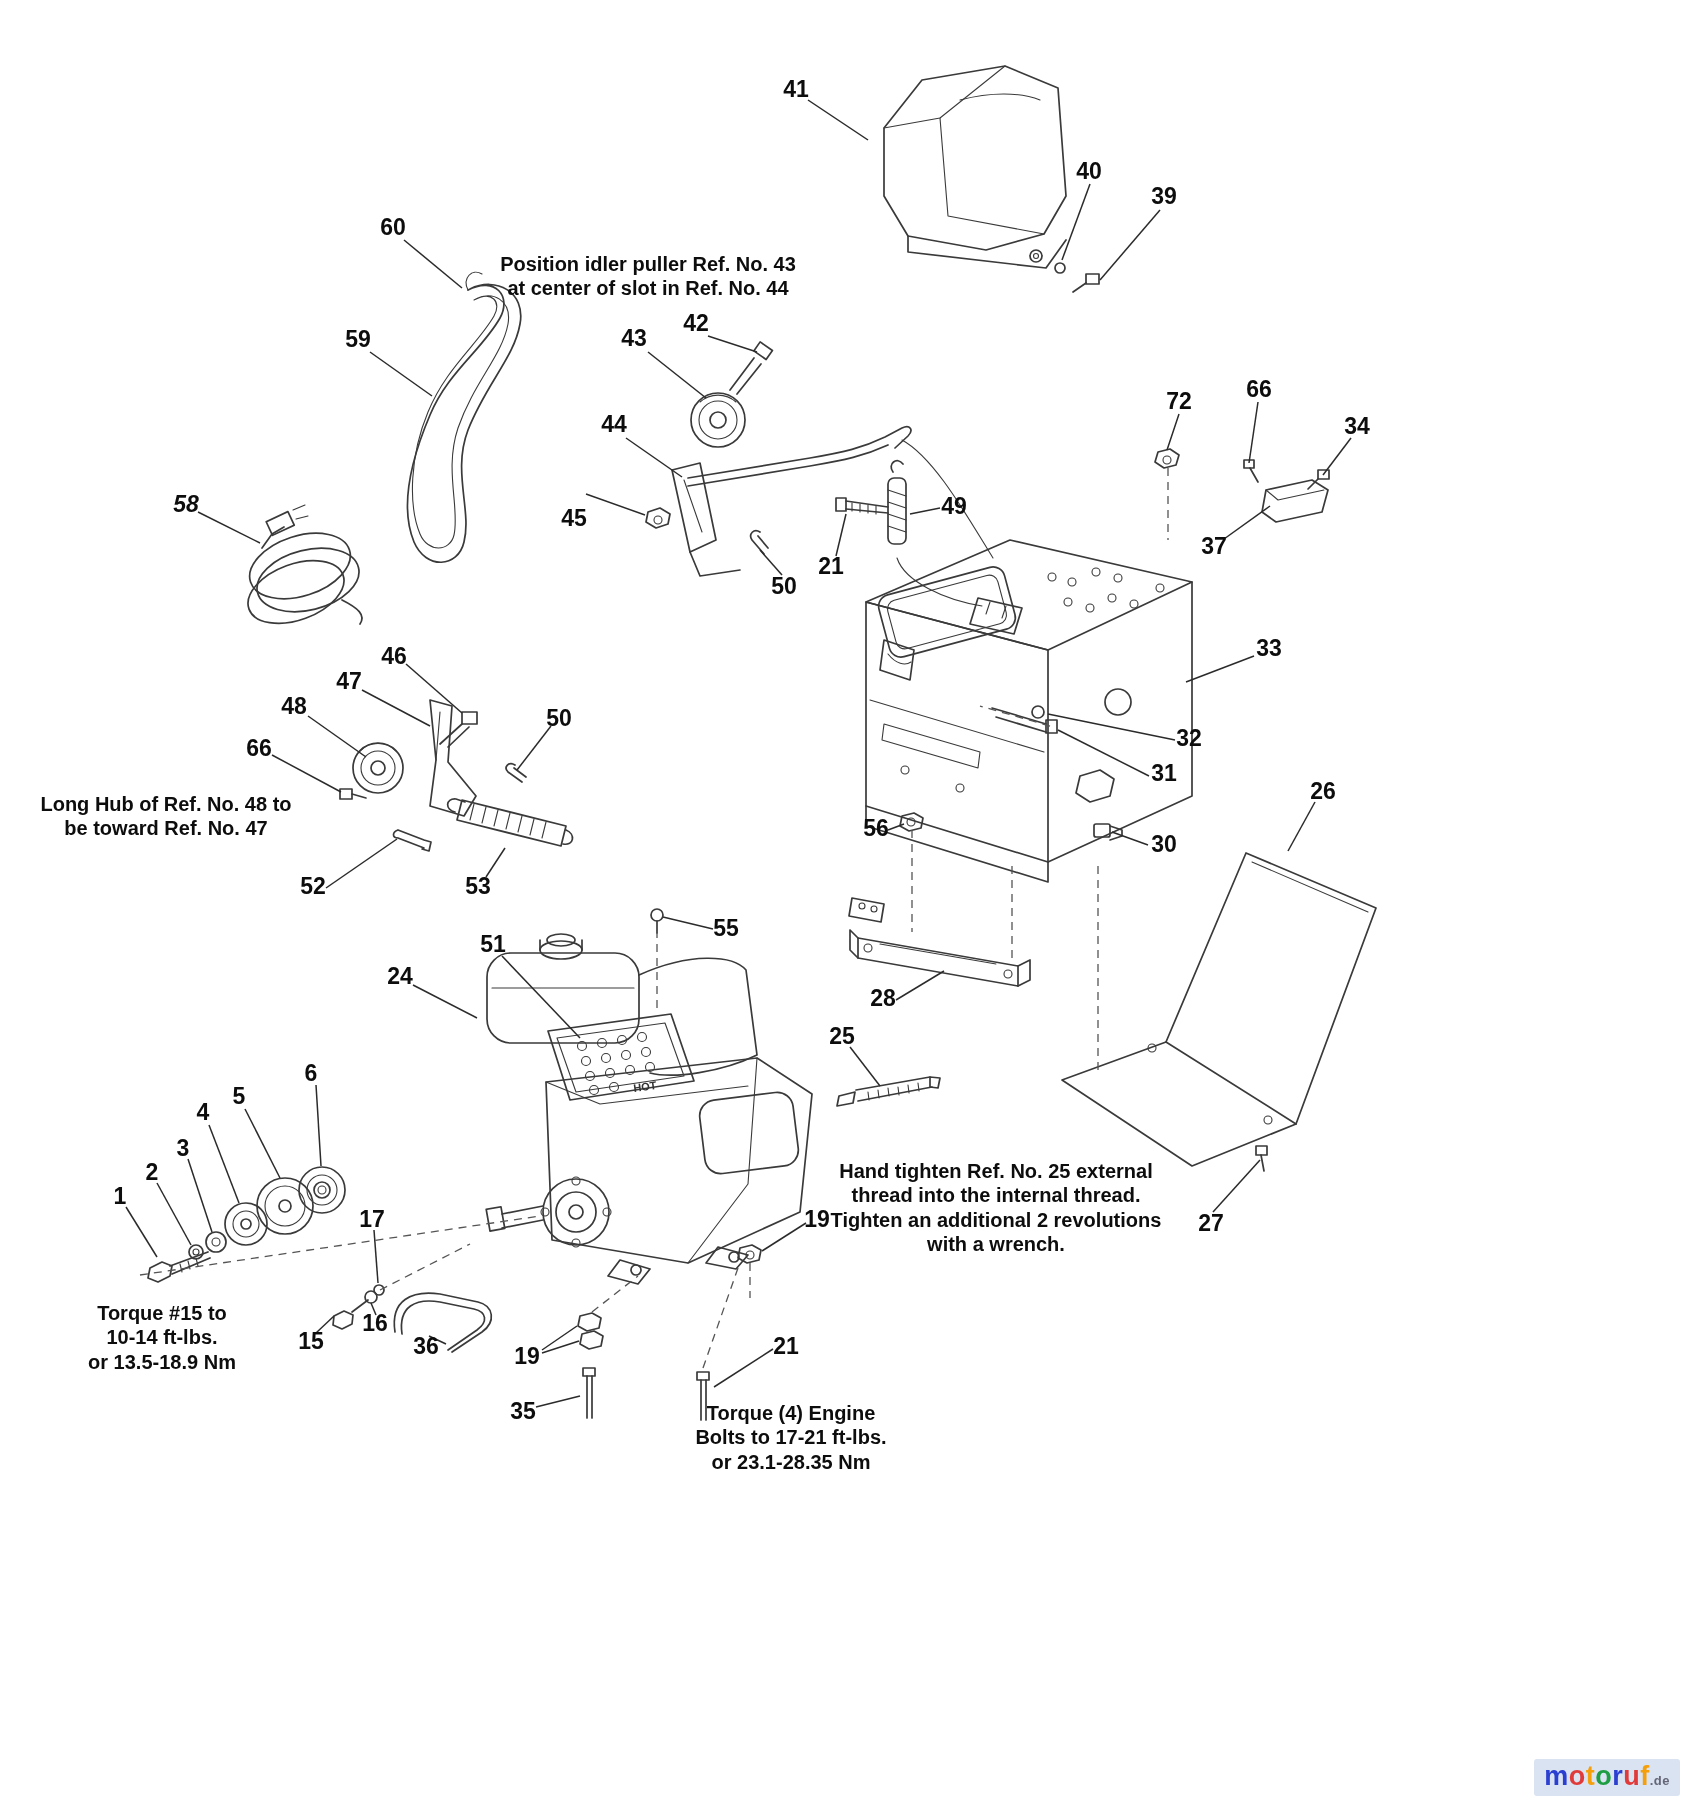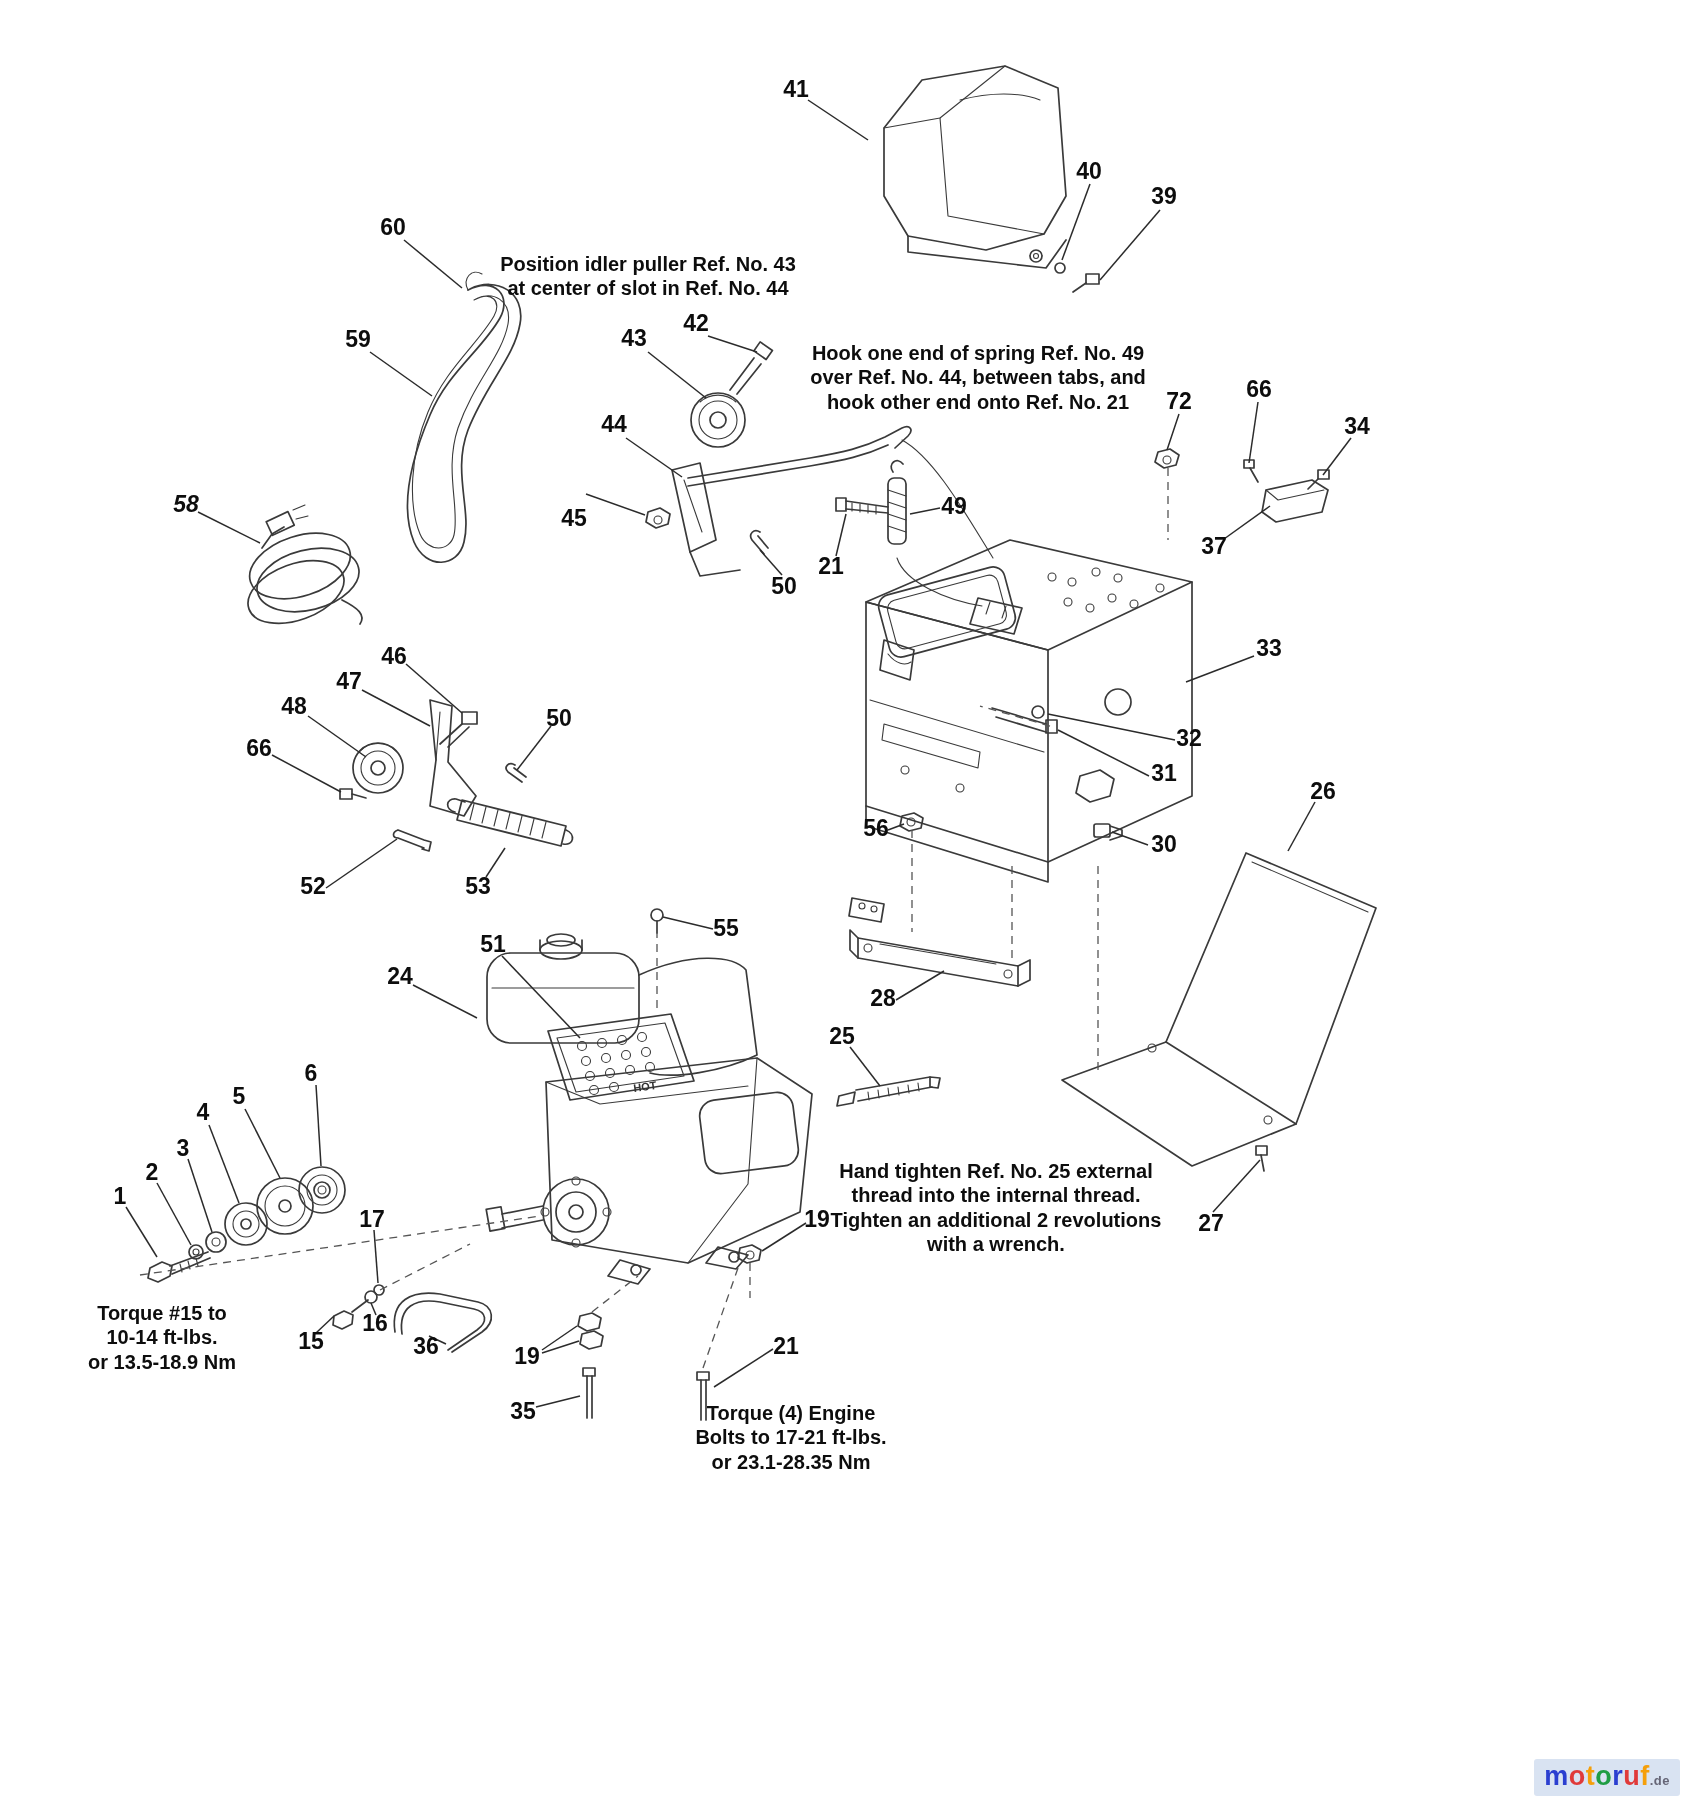--- a/index.html
+++ b/index.html
@@ -443,23 +443,22 @@
       <div class="part-label" style="left: 478px; top: 886px;">53</div>
       <div class="part-label" style="left: 726px; top: 928px;">55</div>
       <div class="part-label" style="left: 876px; top: 828px;">56</div>
       <div class="part-label" style="left: 186px; top: 504px; font-style: italic;">58</div>
       <div class="part-label" style="left: 358px; top: 339px;">59</div>
       <div class="part-label" style="left: 393px; top: 227px;">60</div>
       <div class="part-label" style="left: 259px; top: 748px;">66</div>
       <div class="part-label" style="left: 1179px; top: 401px;">72</div>
       <div class="annotation" style="left: 648px; top: 276px; width: 320px;">Position idler puller Ref. No. 43
 at center of slot in Ref. No. 44</div>
-      <div class="annotation" style="left: 978px; top: 378px; width: 350px;">Hook one end of spring Ref. No. 49
-over Ref. No. 44, between tabs, and
-hook other end onto Ref. No. 21</div>
+      <div class="annotation" style="left: 166px; top: 816px; width: 280px;">Long Hub of Ref. No. 48 to
+be toward Ref. No. 47</div>
       <div class="annotation" style="left: 996px; top: 1208px; width: 360px;">Hand tighten Ref. No. 25 external
 thread into the internal thread.
 Tighten an additional 2 revolutions
 with a wrench.</div>
       <div class="annotation" style="left: 162px; top: 1338px; width: 190px;">Torque #15 to
 10-14 ft-lbs.
 or 13.5-18.9 Nm</div>
       <div class="annotation" style="left: 791px; top: 1438px; width: 240px;">Torque (4) Engine
 Bolts to 17-21 ft-lbs.
 or 23.1-28.35 Nm</div>

